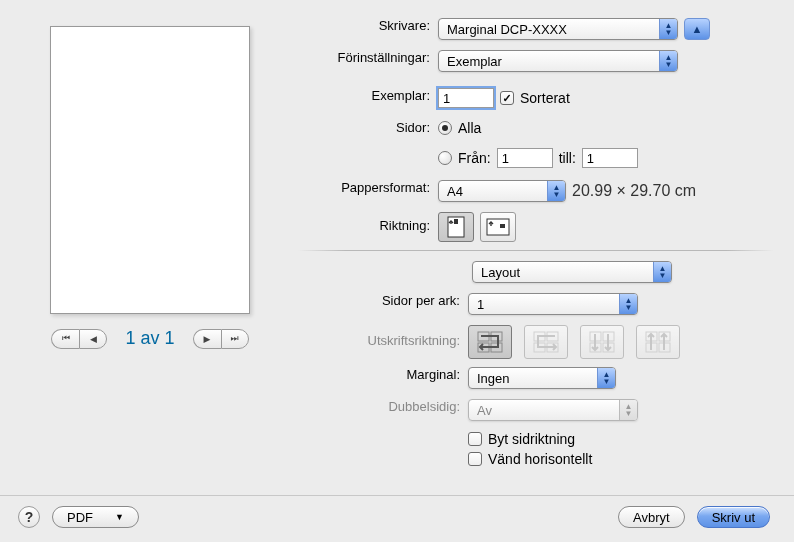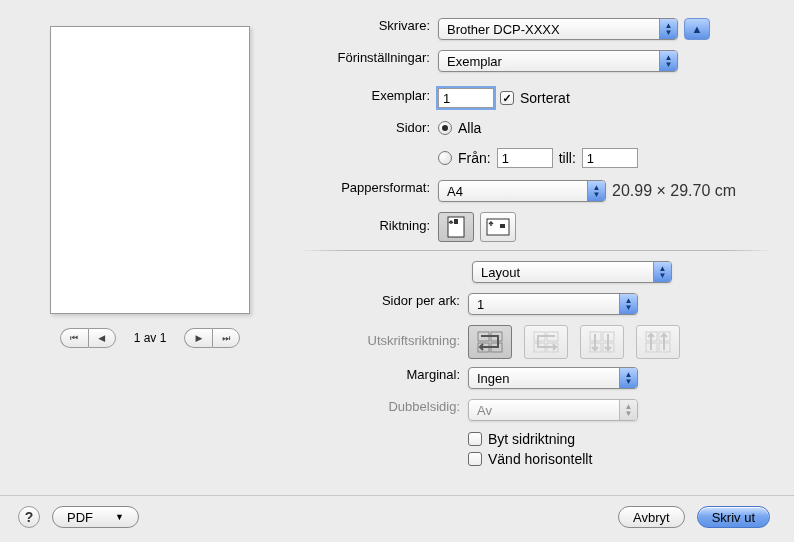--- a/index.html
+++ b/index.html
@@ -55,22 +55,22 @@
     justify-content: center;
     font-size: 9px;
     color: #444;
   }
   .nav-btn-group {
     display: inline-flex;
   }
   .nav-btn-group .nav-btn:first-child { border-radius: 10px 0 0 10px; border-right: none;}
   .nav-btn-group .nav-btn:last-child { border-radius: 0 10px 10px 0;}
   .page-counter {
-    font-size: 12px;
-    color: #000000;
+    font-size: 18px;
+    color: #0369a1;
     margin: 0 12px;
   }
 
   .settings-col {
     flex: 1;
     padding-left: 18px;
   }
   .row {
     display: flex;
     align-items: flex-start;
@@ -250,21 +250,21 @@
         </span>
       </div>
     </div>
 
     <div class="settings-col">
 
       <div class="row">
         <div class="row-label">Skrivare:</div>
         <div class="row-content">
           <div class="dropdown" style="width:240px">
-            <span>Brother DCP-XXXX</span>
+            <span>Marginal DCP-XXXX</span>
             <span class="arrows">
               <span>▲</span>
                 <span>▼</span>
             </span>
           </div>
           <span class="sq-btn">▲</span>
         </div>
       </div>
 
       <div class="row">
@@ -305,21 +305,21 @@
           <span class="inline-label">Från:</span>
           <input class="text-input" style="width: 56px;" value="1">
           <span class="inline-label">till:</span>
           <input class="text-input" style="width: 56px;" value="1">
         </div>
       </div>
 
       <div class="row">
         <div class="row-label">Pappersformat:</div>
         <div class="row-content">
-          <div class="dropdown" style="width:168px">
+          <div class="dropdown" style="width:128px">
             <span>A4</span>
             <span class="arrows">
               <span>▲</span>
                 <span>▼</span>
             </span>
           </div>
           <span class="inline-label" style="font-size:16px;color:#333;">20.99  ×  29.70 cm</span>
         </div>
       </div>
 
@@ -419,21 +419,21 @@
                 <polyline points="4,7 7,4 10,7" fill="none" stroke="#aaa" stroke-width="2"></polyline>
               </svg>
             </span>
           </div>
         </div>
       </div>
 
       <div class="row">
         <div class="row-label" style="width:170px">Marginal:</div>
         <div class="row-content">
-          <div class="dropdown" style="width:170px">
+          <div class="dropdown" style="width:148px">
             <span>Ingen</span>
             <span class="arrows">
               <span>▲</span>
                 <span>▼</span>
             </span>
           </div>
         </div>
       </div>
 
       <div class="row">

